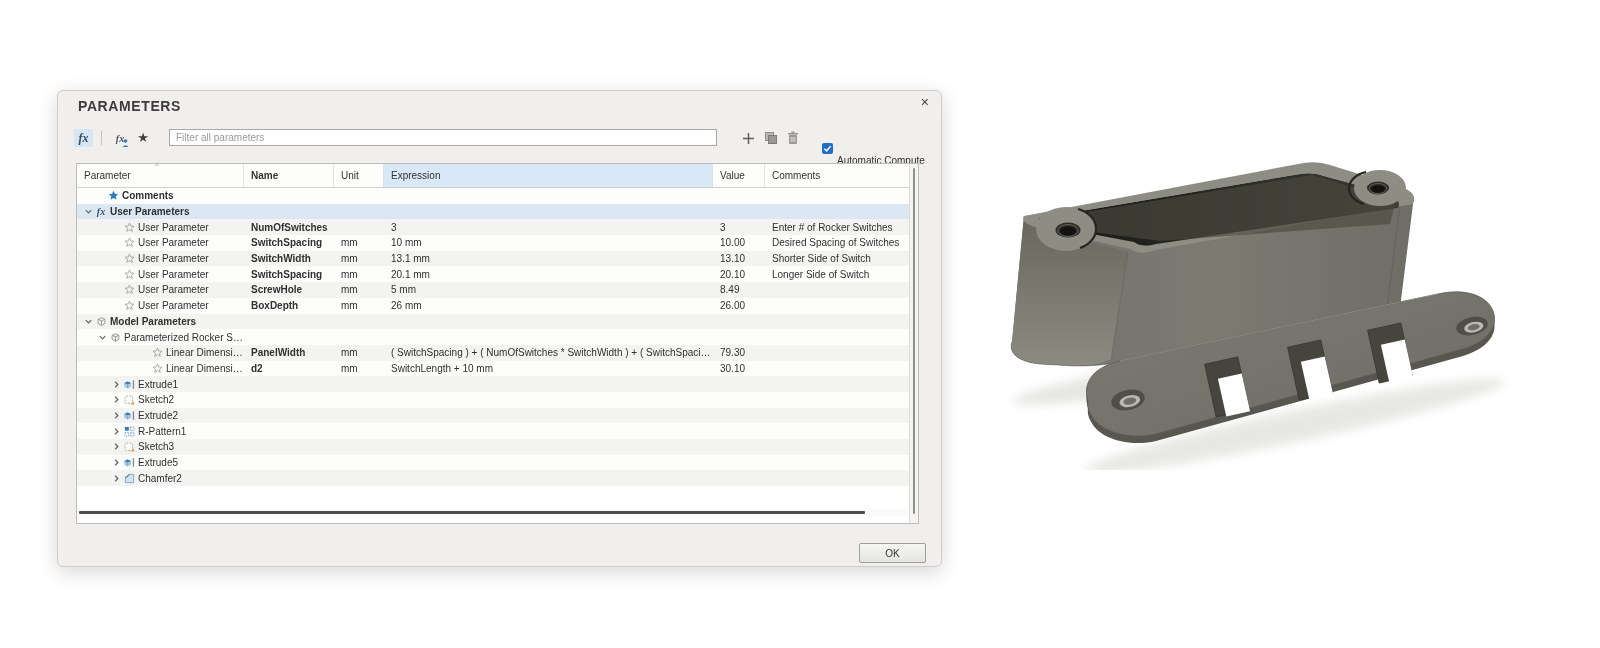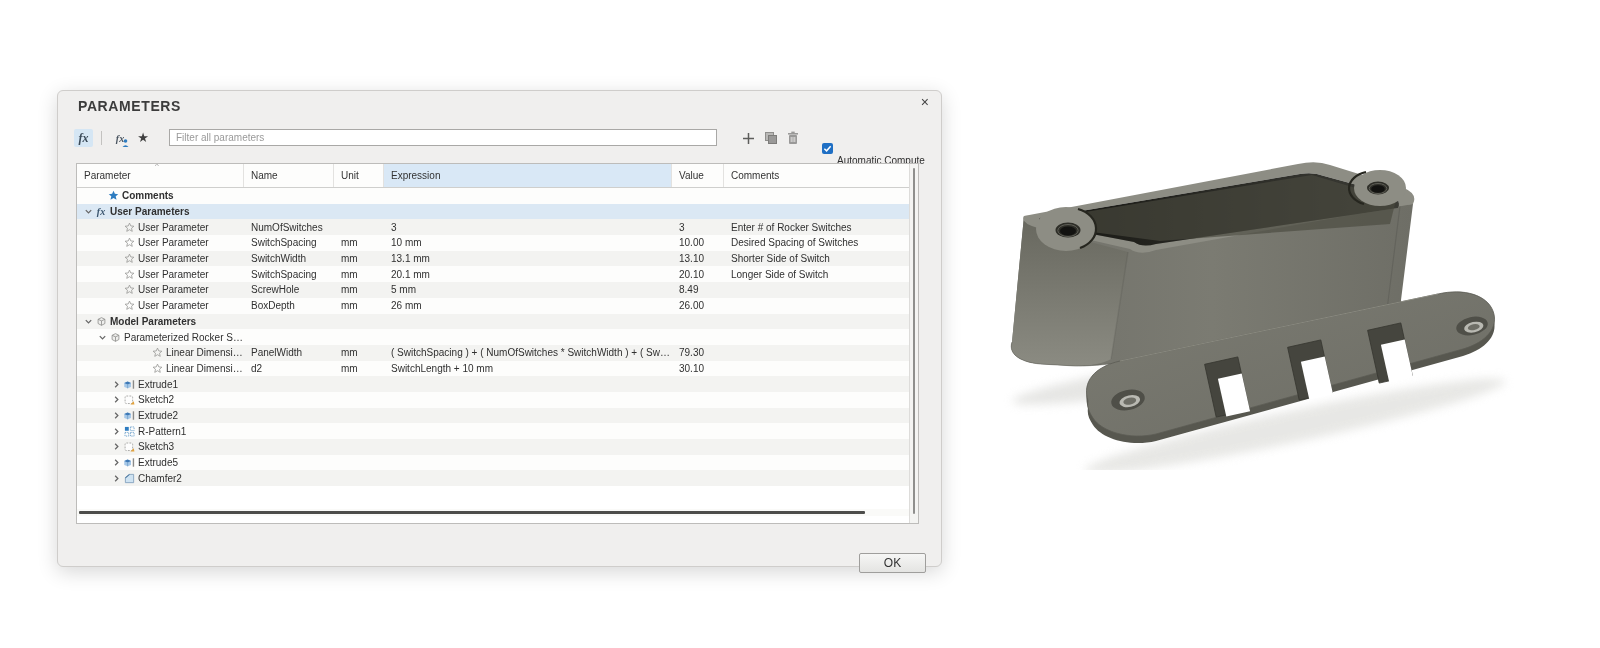--- a/index.html
+++ b/index.html
@@ -33,42 +33,42 @@
 
   
   .table-wrap{position:absolute;left:18px;top:72px;width:841px;height:359px;background:#fff;
     border:1px solid #bdbcba;box-sizing:content-box;overflow:hidden;}
   .tmain{position:absolute;left:0;top:0;width:833px;height:352px;}
   .thead{display:flex;height:23px;border-bottom:1px solid #cfcfcd;background:#fdfdfc;}
   .hcell{font-size:10px;color:#333;display:flex;align-items:center;padding-left:7px;box-sizing:border-box;
     border-right:1px solid #e3e2e0;position:relative;}
   .hcell.hl{background:#d9e8f6;}
   .sort{position:absolute;left:78px;top:-3px;font-size:8px;color:#999;}
-  .c0{width:167px;}.c1{width:90px;}.c2{width:50px;}.c3{width:288px;}.c4{width:52px;}.c5{flex:1;min-width:0;}
+  .c0{width:167px;}.c1{width:90px;font-weight:bold;}.c2{width:50px;}.c3{width:329px;}.c4{width:52px;}.c5{flex:1;min-width:0;}
   .tbody{height:329px;overflow:hidden;}
   .trow{display:flex;height:15.7px;align-items:center;background:#fdfdfc;}
   .trow:nth-child(2n+3){background:#f3f3f1;}
   .trow.sel{background:#dbe8f4;}
   .cell{font-size:10px;color:#303030;padding-left:7px;box-sizing:border-box;white-space:nowrap;overflow:hidden;text-overflow:ellipsis;}
   .cell.c0{display:flex;align-items:center;padding-left:3px;}
   .pad{display:inline-block;height:1px;flex:none;}
   .tw{width:12px;flex:none;display:inline-flex;align-items:center;justify-content:center;}
   .ic{width:14px;flex:none;display:inline-flex;align-items:center;justify-content:center;}
   .lbl{margin-left:2px;white-space:nowrap;overflow:hidden;text-overflow:ellipsis;}
   .lbl.b{font-weight:bold;}
   .fx-glyph{font:italic bold 10px "Liberation Serif",serif;color:#3a556e;}
 
   .vscroll{position:absolute;right:0;top:0;width:8px;height:359px;background:#f4f4f2;border-left:1px solid #dddcda;}
   .vthumb{position:absolute;left:3px;top:4px;width:2px;height:346px;background:#8f8f8d;border-radius:1px;}
   .hscroll{position:absolute;left:0;bottom:0;width:833px;height:7px;background:#fafaf8;}
   .hthumb{position:absolute;left:2px;top:2px;width:786px;height:2.5px;background:#4d4d4b;border-radius:1px;}
 
   
-  .ok-btn{position:absolute;left:801px;top:462px;width:65px;height:18px;background:linear-gradient(#f6f6f5,#e4e4e2);
-    border:1px solid #9f9e9c;border-radius:2px;font-size:12px;color:#333;display:flex;align-items:center;justify-content:center;cursor:pointer;}
+  .ok-btn{position:absolute;left:801px;top:452px;width:65px;height:18px;background:linear-gradient(#f6f6f5,#e4e4e2);
+    border:1px solid #9f9e9c;border-radius:2px;font-size:10px;color:#333;display:flex;align-items:center;justify-content:center;cursor:pointer;}
 
   
   .viewport{position:absolute;left:960px;top:130px;width:600px;height:340px;}
 </style>
 </head>
 <body>
 
 <div class="dialog">
   <div class="dlg-title">PARAMETERS</div>
   <div class="dlg-close">×</div>

